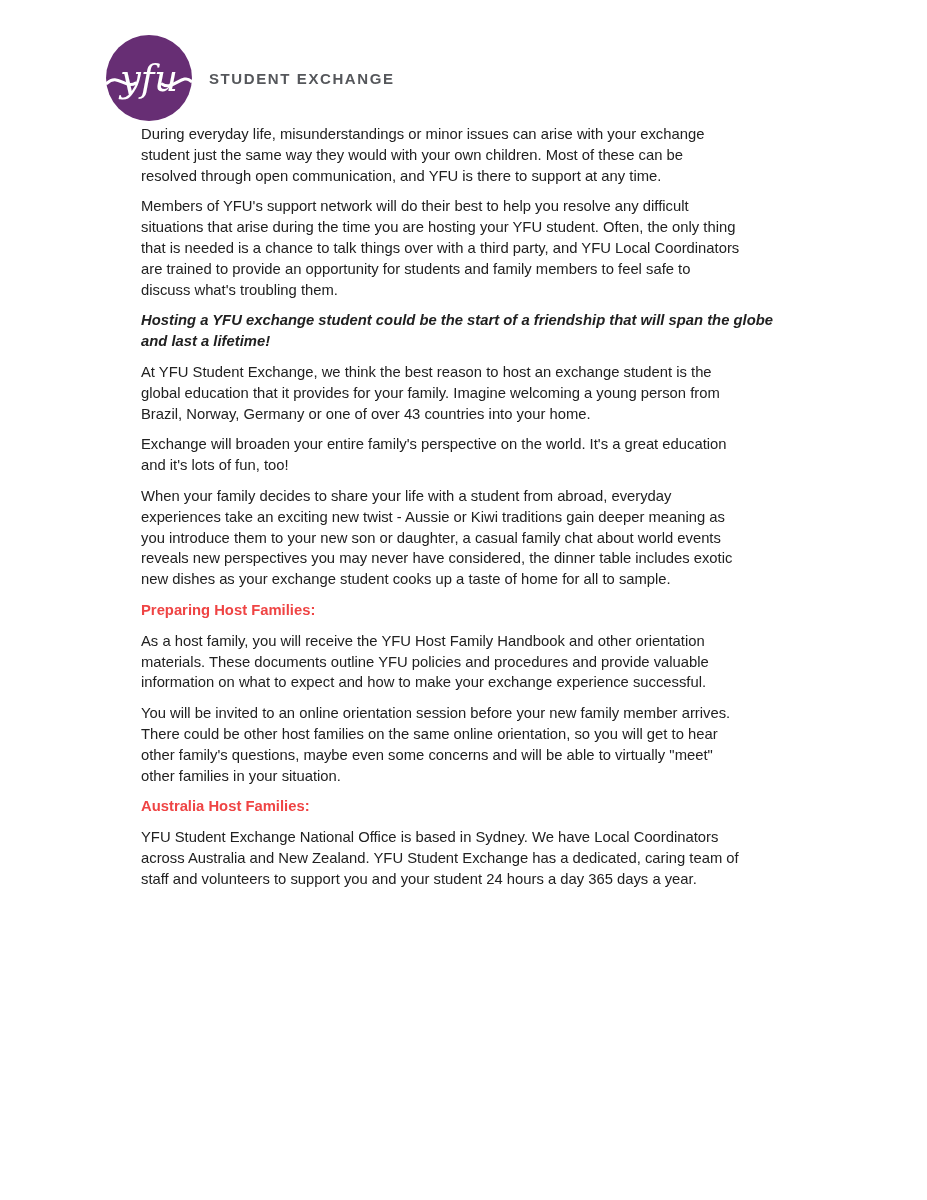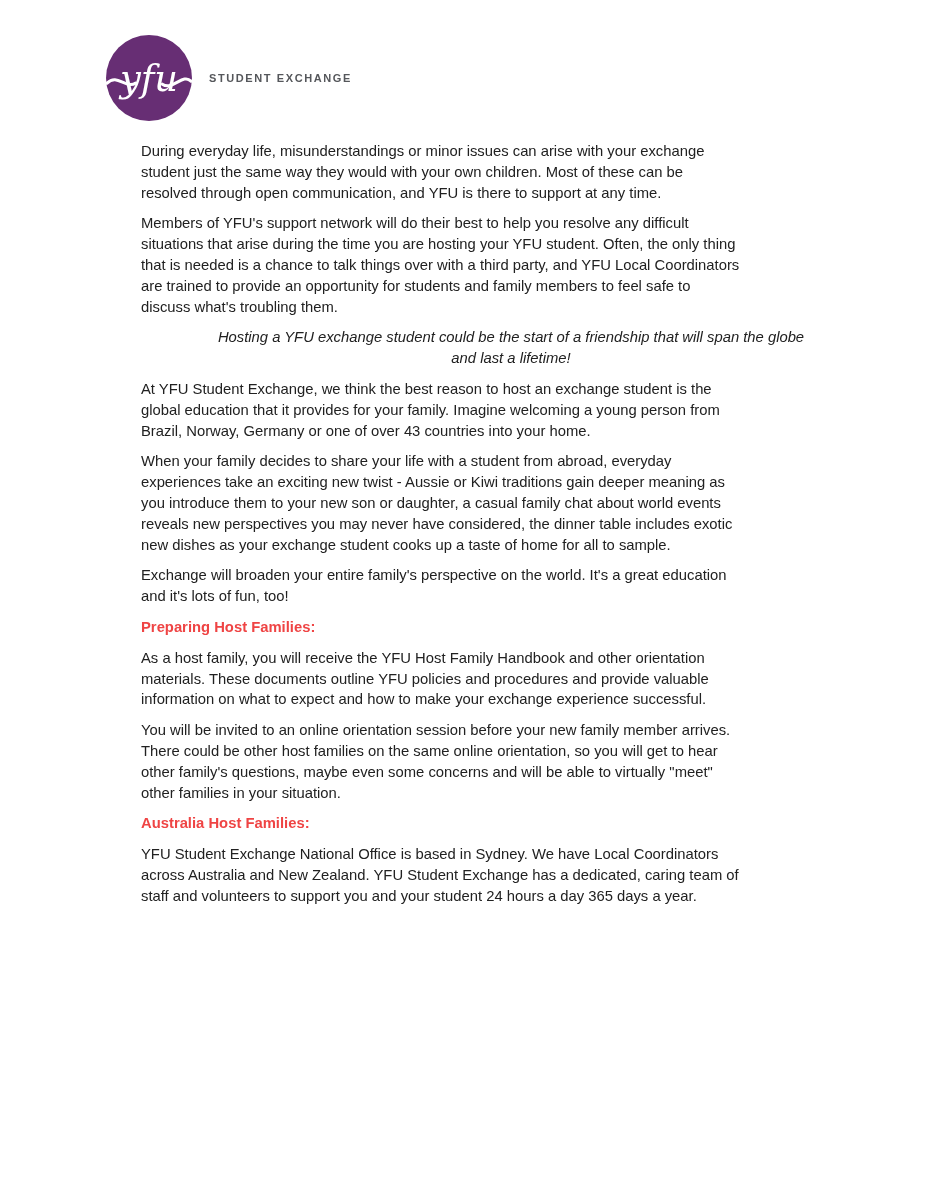--- a/index.html
+++ b/index.html
@@ -14,43 +14,42 @@
   .brand {
     position: absolute;
     top: 34px;
     left: 105px;
     display: flex;
     align-items: center;
   }
   .logo-svg { width: 88px; height: 88px; display: block; }
   .brand-name {
     margin-left: 16px;
-    font-size: 11px;
+    font-size: 15px;
     font-weight: bold;
     letter-spacing: 1.6px;
     color: #55575b;
   }
   .content {
     position: absolute;
     left: 141px;
-    top: 141px;
+    top: 124px;
     width: 740px;
     color: #212121;
     font-size: 14.8px;
     line-height: 20.8px;
   }
   .content p, .content h2 {
     margin: 0 0 10px 0;
     white-space: pre-line;
   }
   .emphasis {
-    font-weight: normal;
+    font-weight: bold;
     font-style: italic;
     margin-top: 5px !important;
-    text-align: center;
   }
   .section-heading {
     color: #ef4444;
     font-size: 14.8px;
     font-weight: bold;
     margin-top: 6px !important;
   }
 </style>
 </head>
 <body>
@@ -76,27 +75,27 @@
 that is needed is a chance to talk things over with a third party, and YFU Local Coordinators
 are trained to provide an opportunity for students and family members to feel safe to
 discuss what's troubling them.</p>
 
     <p class="emphasis">Hosting a YFU exchange student could be the start of a friendship that will span the globe
 and last a lifetime!</p>
 
     <p>At YFU Student Exchange, we think the best reason to host an exchange student is the
 global education that it provides for your family. Imagine welcoming a young person from
 Brazil, Norway, Germany or one of over 43 countries into your home.</p>
+    <p>Exchange will broaden your entire family's perspective on the world. It's a great education
+and it's lots of fun, too!</p>
     <p>When your family decides to share your life with a student from abroad, everyday
 experiences take an exciting new twist - Aussie or Kiwi traditions gain deeper meaning as
 you introduce them to your new son or daughter, a casual family chat about world events
 reveals new perspectives you may never have considered, the dinner table includes exotic
 new dishes as your exchange student cooks up a taste of home for all to sample.</p>
-    <p>Exchange will broaden your entire family's perspective on the world. It's a great education
-and it's lots of fun, too!</p>
 
     <h2 class="section-heading">Preparing Host Families:</h2>
     <p>As a host family, you will receive the YFU Host Family Handbook and other orientation
 materials. These documents outline YFU policies and procedures and provide valuable
 information on what to expect and how to make your exchange experience successful.</p>
     <p>You will be invited to an online orientation session before your new family member arrives.
 There could be other host families on the same online orientation, so you will get to hear
 other family's questions, maybe even some concerns and will be able to virtually "meet"
 other families in your situation.</p>
 

